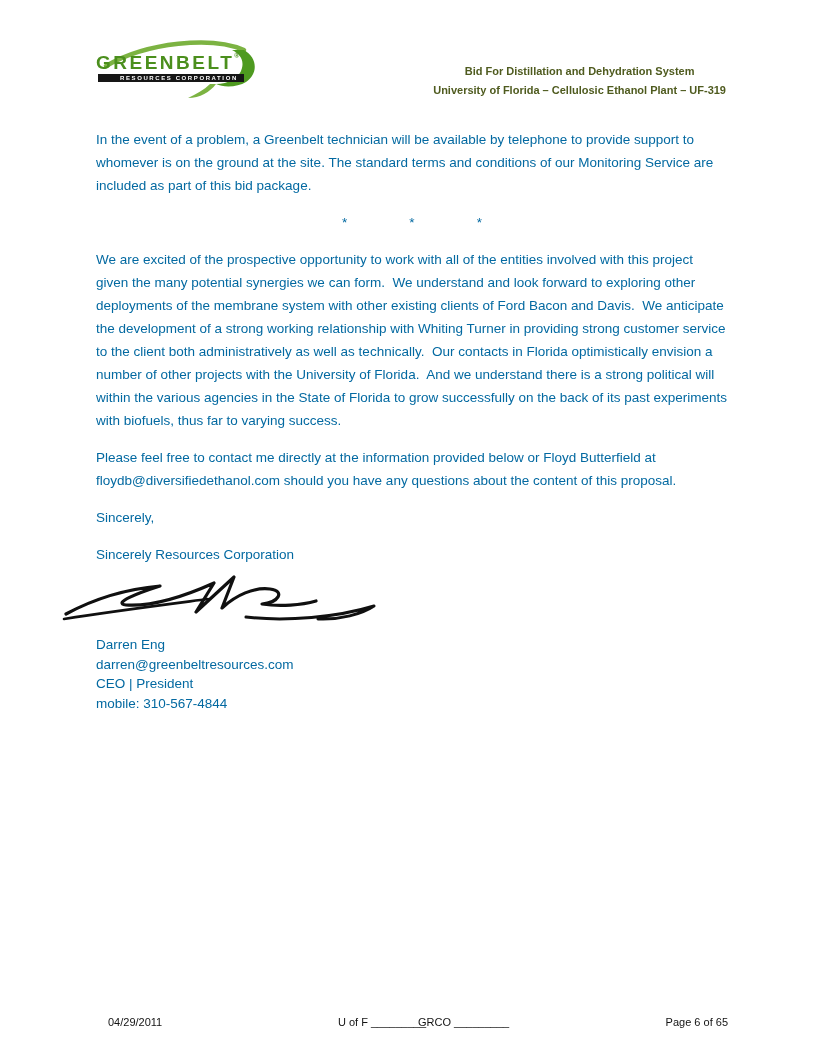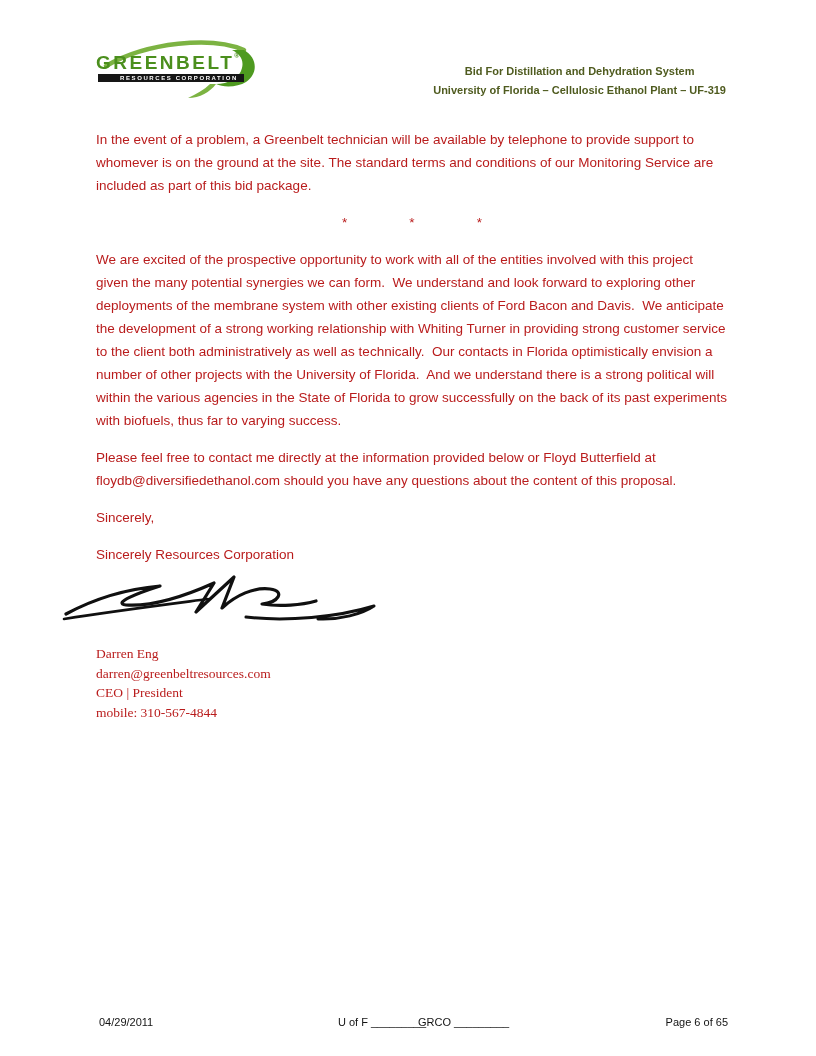--- a/index.html
+++ b/index.html
@@ -37,38 +37,38 @@
     text-align: center;
     color: #4f5b1f;
     font-weight: bold;
     font-size: 11px;
     line-height: 19px;
   }
 
   
   .content {
     position: absolute; top: 128px; left: 96px; width: 632px;
-    font-size: 13.5px; line-height: 23px; color: #b91c1c;
+    font-size: 13.5px; line-height: 23px; color: #0369a1;
   }
   .para { margin-bottom: 14px; white-space: pre-wrap; }
   .asterisk-row {
     display: flex; justify-content: center; gap: 62px;
     margin: 6px 0 14px 0; font-size: 13.5px;
   }
   .closing { margin-bottom: 14px; }
   .company-line { margin-bottom: 2px; }
   .signature-wrap { margin: 6px 0 0 -34px; height: 58px; }
-  .contact-block { line-height: 19.5px; margin-top: 14px; font-family: Liberation Serif, serif; }
+  .contact-block { line-height: 19.5px; margin-top: 5px; }
 
   
   .footer {
     position: absolute; top: 1016px; left: 96px; width: 632px;
     font-size: 11px; color: #131313;
   }
-  .footer-date { position: absolute; left: 3px; text-align: right; }
+  .footer-date { position: absolute; left: 12px; text-align: right; }
   .footer-uf { position: absolute; left: 214px; margin-left: 28px; }
   .footer-grco { position: absolute; left: 322px; }
   .footer-page { position: absolute; right: 0; padding-left: 47px; }
 </style>
 </head>
 <body>
 
 <div class="page">
 
   <div class="header">

